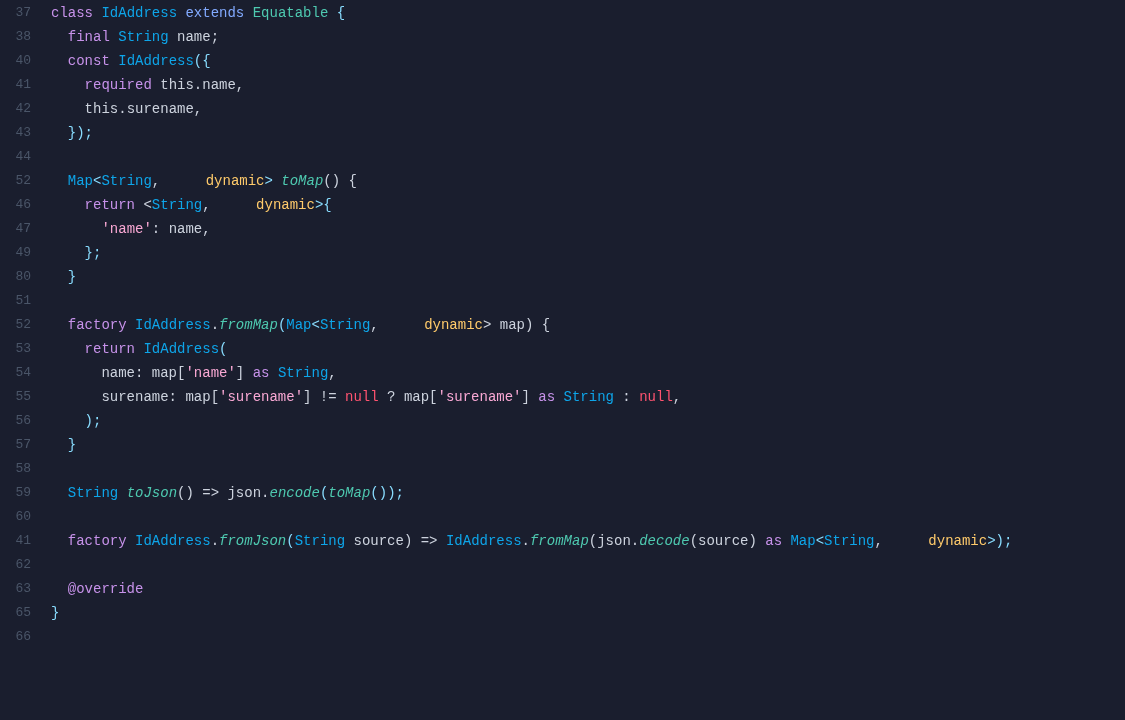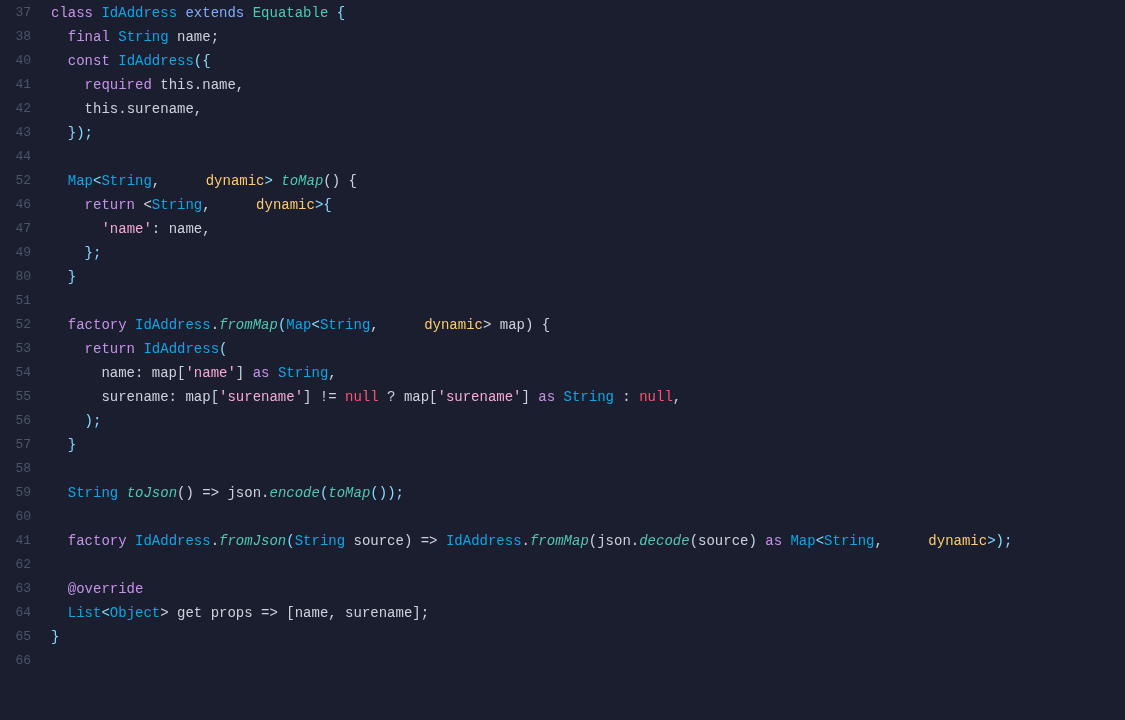--- a/index.html
+++ b/index.html
@@ -159,24 +159,20 @@
     </div>
     <div class="code-line">
       <span class="line-number">62</span>
       <span class="line-content"><span class="plain"></span></span>
     </div>
     <div class="code-line">
       <span class="line-number">63</span>
       <span class="line-content"><span class="plain">  </span><span class="annot">@override</span></span>
     </div>
     <div class="code-line">
-      <span class="line-number">64</span>
-      <span class="line-content"><span class="plain">  </span><span class="type">List</span><span class="punct">&lt;</span><span class="type">Object</span><span class="plain">&gt; get props =&gt; [name, surename];</span></span>
-    </div>
-    <div class="code-line">
       <span class="line-number">65</span>
       <span class="line-content"><span class="punct">}</span></span>
     </div>
     <div class="code-line">
       <span class="line-number">66</span>
       <span class="line-content"><span class="plain"></span></span>
     </div>
   </div>
 
 </body></html>

